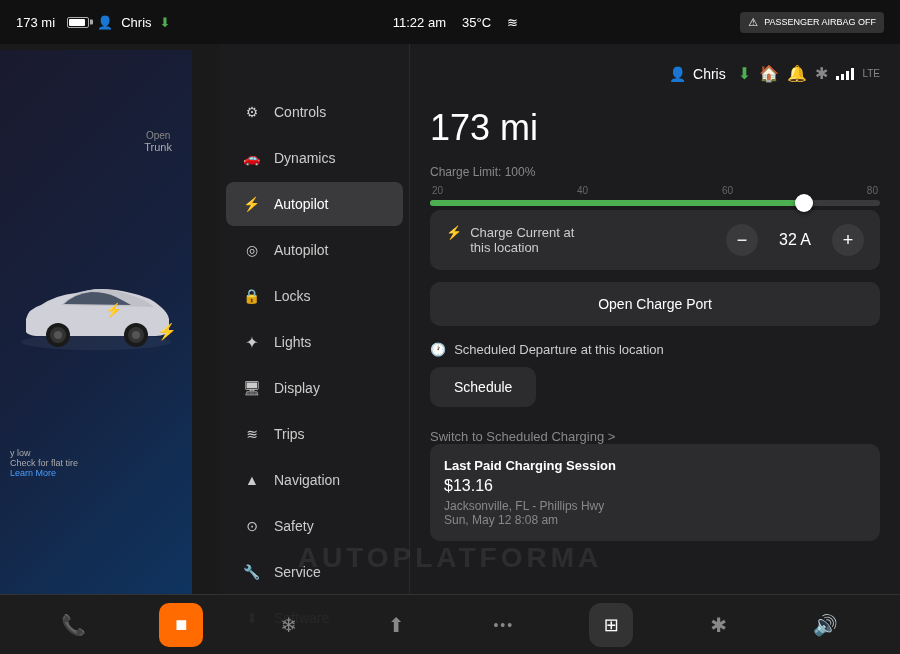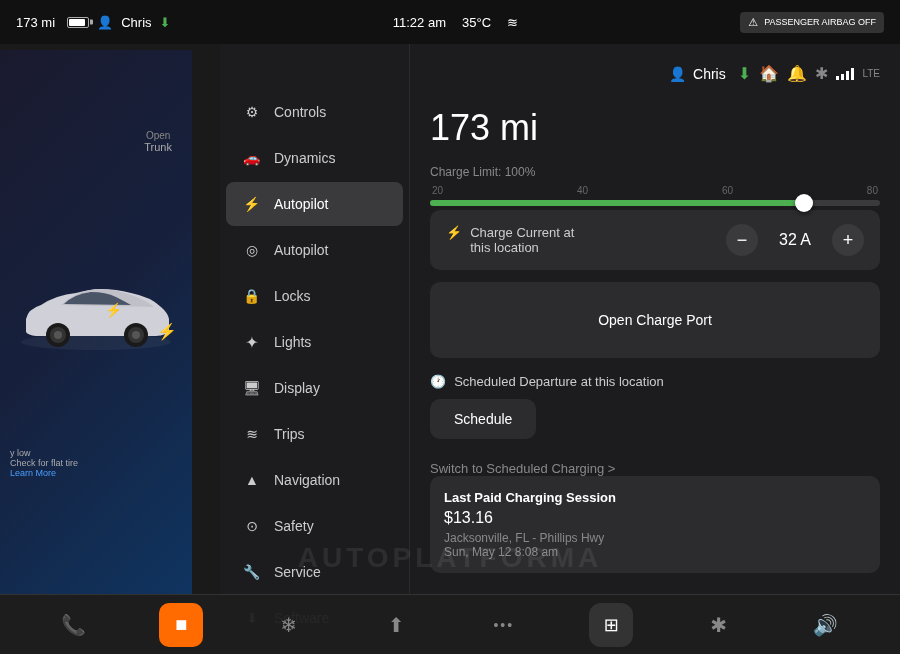--- a/index.html
+++ b/index.html
@@ -354,21 +354,21 @@
     }
 
     
     .open-port-btn {
       width: 100%;
       background: #2c2c2e;
       border: none;
       border-radius: 10px;
       color: #fff;
       font-size: 14px;
-      padding: 30px;
+      padding: 14px;
       cursor: pointer;
       margin-bottom: 16px;
       text-align: center;
     }
 
     
     .scheduled-section {
       margin-bottom: 12px;
     }
     .scheduled-label {

